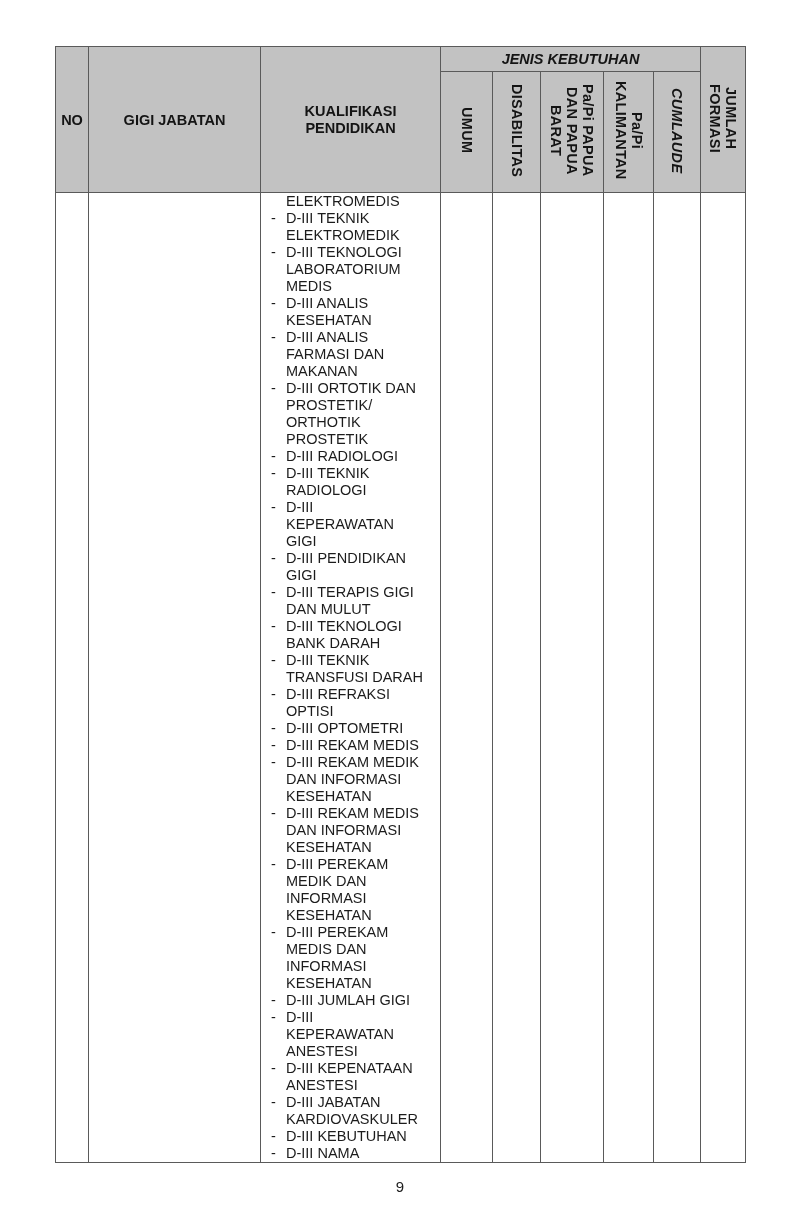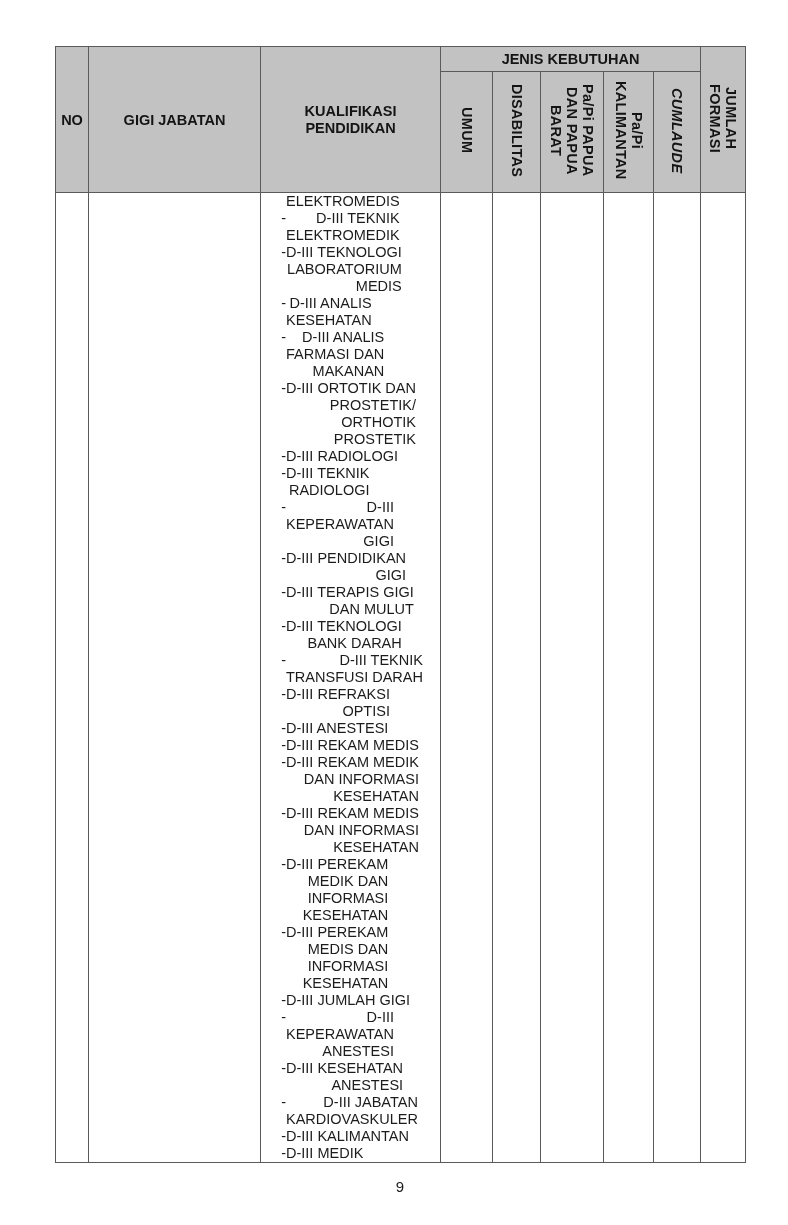--- a/index.html
+++ b/index.html
@@ -35,20 +35,21 @@
   thead th {
     background: #c2c2c2;
     font-weight: bold;
     font-size: 14.5px;
     color: #141414;
     text-align: center;
     vertical-align: middle;
   }
   th.band-cell {
     height: 24px;
+    font-style: italic;
   }
   th.vhead {
     height: 120px;
   }
   .two-line {
     white-space: pre-line;
     line-height: 1.15;
   }
   .vtext {
     display: inline-block;
@@ -60,21 +61,20 @@
   .italic {
     font-style: italic;
   }
   tbody td {
     background: #ffffff;
     vertical-align: top;
     height: 964px;
   }
   td.qual-cell {
     padding-top: 2px;
-    text-align: right;
   }
   .qitem {
     display: flex;
     align-items: flex-start;
     font-size: 14.5px;
     line-height: 17px;
     color: #1c1c1c;
   }
   .qdash {
     flex: 0 0 25px;
@@ -218,21 +218,21 @@
                   <span class="qtext">D-III TEKNIK
 TRANSFUSI DARAH</span>
                 </div>
                 <div class="qitem">
                   <span class="qdash">-</span>
                   <span class="qtext">D-III REFRAKSI
 OPTISI</span>
                 </div>
                 <div class="qitem">
                   <span class="qdash">-</span>
-                  <span class="qtext">D-III ANESTESI</span>
+                  <span class="qtext">D-III OPTOMETRI</span>
                 </div>
                 <div class="qitem">
                   <span class="qdash">-</span>
                   <span class="qtext">D-III REKAM MEDIS</span>
                 </div>
                 <div class="qitem">
                   <span class="qdash">-</span>
                   <span class="qtext">D-III REKAM MEDIK
 DAN INFORMASI
 KESEHATAN</span>
@@ -262,35 +262,35 @@
                   <span class="qtext">D-III JUMLAH GIGI</span>
                 </div>
                 <div class="qitem">
                   <span class="qdash">-</span>
                   <span class="qtext">D-III
 KEPERAWATAN
 ANESTESI</span>
                 </div>
                 <div class="qitem">
                   <span class="qdash">-</span>
-                  <span class="qtext">D-III KESEHATAN
+                  <span class="qtext">D-III KEPENATAAN
 ANESTESI</span>
                 </div>
                 <div class="qitem">
                   <span class="qdash">-</span>
                   <span class="qtext">D-III JABATAN
 KARDIOVASKULER</span>
                 </div>
                 <div class="qitem">
                   <span class="qdash">-</span>
-                  <span class="qtext">D-III KALIMANTAN</span>
-                </div>
-                <div class="qitem">
-                  <span class="qdash">-</span>
-                  <span class="qtext">D-III MEDIK</span>
+                  <span class="qtext">D-III KEBUTUHAN</span>
+                </div>
+                <div class="qitem">
+                  <span class="qdash">-</span>
+                  <span class="qtext">D-III NAMA</span>
                 </div>
               </div>
           </td>
           <td></td>
           <td></td>
           <td></td>
           <td></td>
           <td></td>
           <td></td>
         </tr>

